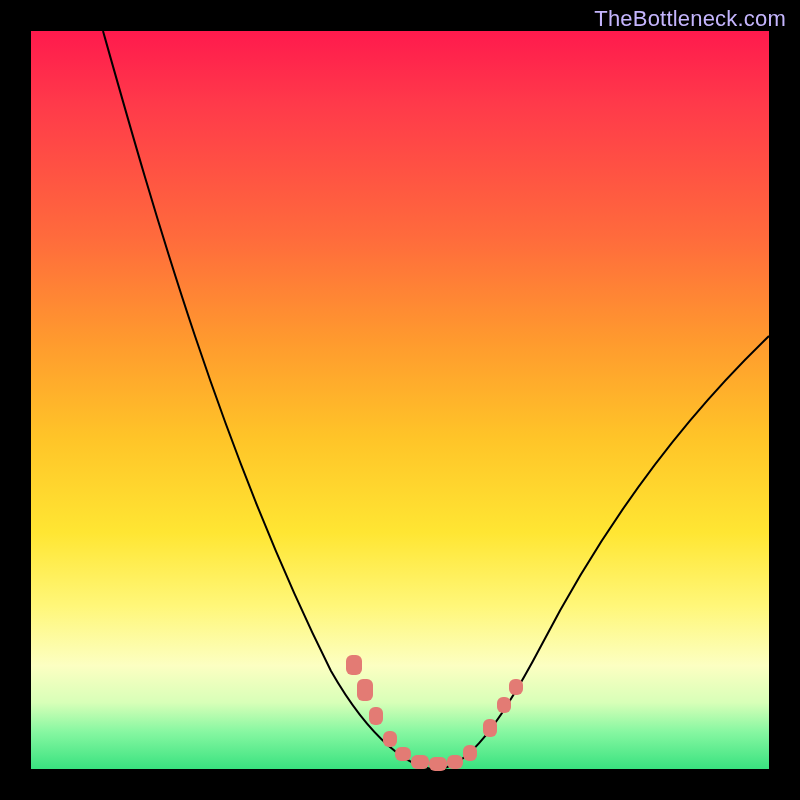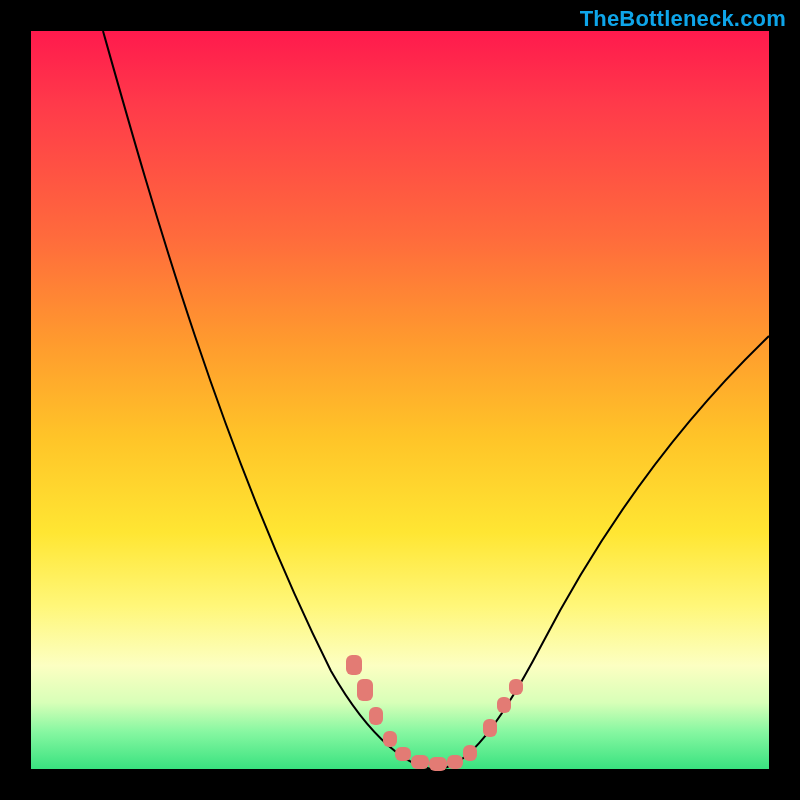--- a/index.html
+++ b/index.html
@@ -30,23 +30,23 @@
       #fcffc2 86%,
       #d8ffb8 91%,
       #86f7a1 95%,
       #39e27f 100%
     );
   }
   .watermark {
     position: absolute;
     top: 6px;
     right: 14px;
-    color: #0ea5e9;
+    color: #c4b5fd;
     font-size: 22px;
-    font-weight: 700;
+    font-weight: 400;
     letter-spacing: 0.2px;
     user-select: none;
   }
   svg.curve-layer {
     position: absolute;
     left: 0;
     top: 0;
     width: 738px;
     height: 738px;
     overflow: visible;

